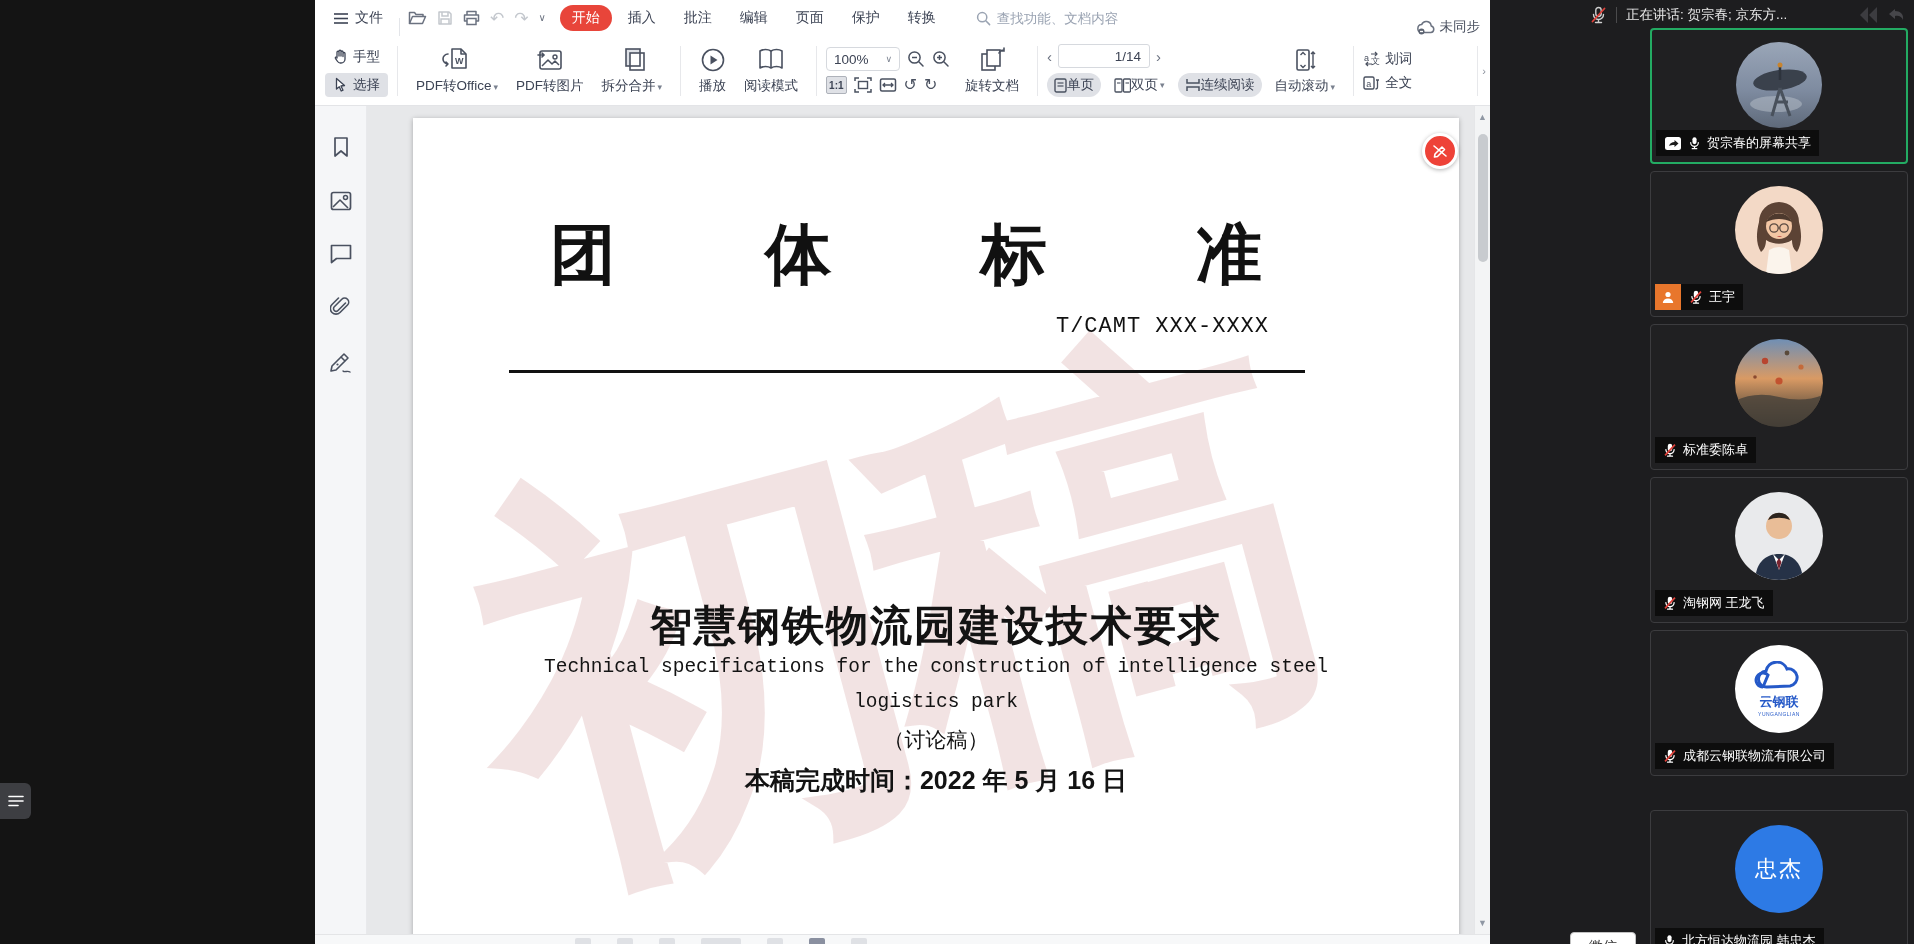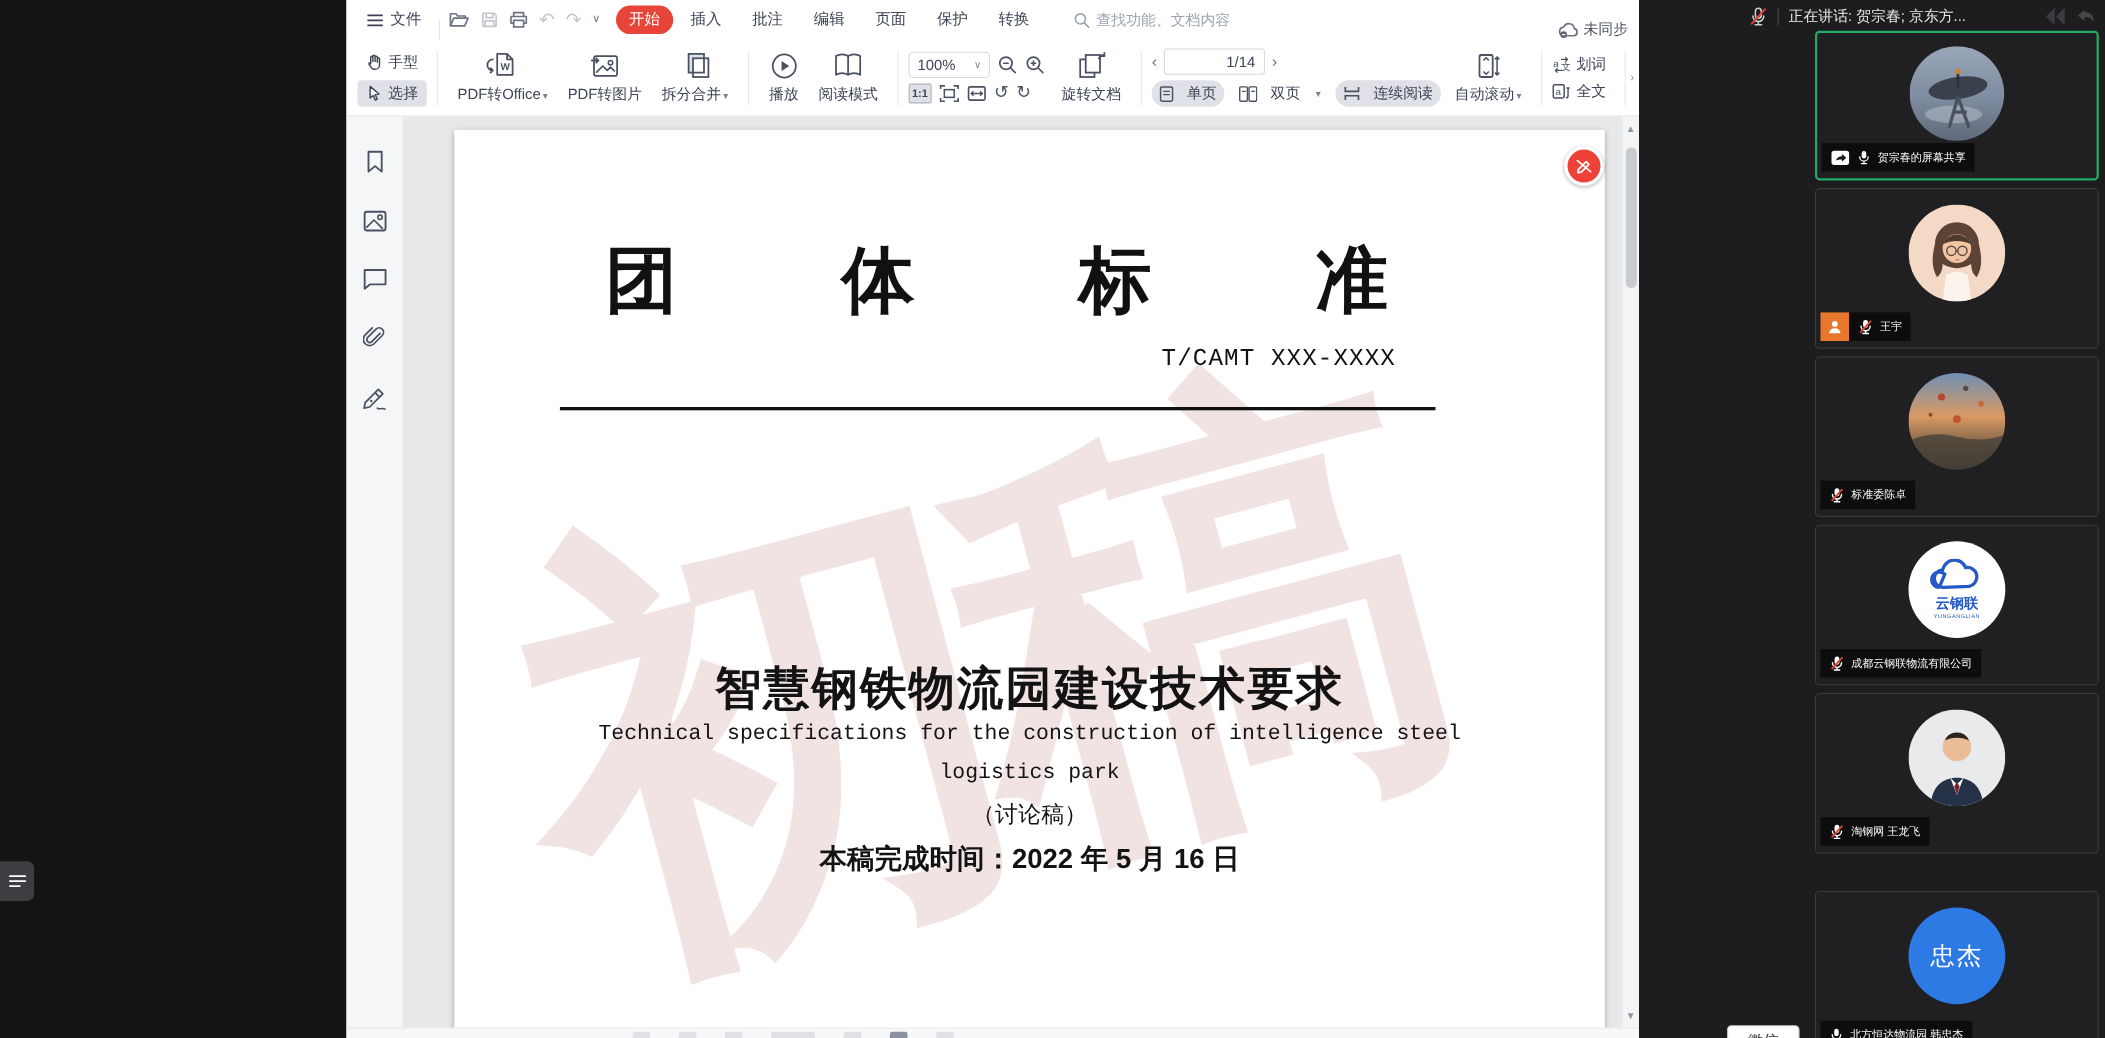--- a/index.html
+++ b/index.html
@@ -37,21 +37,21 @@
   .bigbtn { display:flex; flex-direction:column; align-items:center; gap:4px; font-size:13.5px; color:#3c4354; padding:2px 9px; white-space:nowrap; }
   .caret { font-size:9px; color:#7a818f; margin-left:2px; }
   .zoomblk { display:flex; flex-direction:column; gap:5px; }
   .zoomrow { display:flex; align-items:center; gap:7px; }
   .zoomsel { width:74px; height:24px; border:1px solid #d6d9de; border-radius:4px; display:flex; align-items:center; justify-content:space-between; padding:0 7px; font-size:13.5px; color:#3c4354; }
   .sqbtn { min-width:24px; height:22px; border-radius:4px; display:flex; align-items:center; justify-content:center; font-size:12px; color:#3c4354; padding:0 2px; }
   .sqbtn.sel { background:#dfe1e6; }
   .navblk { display:flex; flex-direction:column; gap:5px; }
   .pagebox { width:92px; height:24px; border:1px solid #d6d9de; border-radius:3px; display:flex; align-items:center; justify-content:flex-end; padding:0 8px; font-size:13.5px; color:#3c4354; }
   .navrow { display:flex; align-items:center; gap:6px; }
-  .viewbtn { display:flex; align-items:center; gap:12px; font-size:13.5px; color:#3c4354; padding:3px 7px; border-radius:12px; white-space:nowrap;text-align:right; }
+  .viewbtn { display:flex; align-items:center; gap:0; font-size:13.5px; color:#3c4354; padding:3px 7px; border-radius:12px; white-space:nowrap;text-align:right; }
   .viewbtn.sel { background:#dfe1e6; }
   .chev { color:#6b7280; font-size:15px; }
   .transblk { display:flex; flex-direction:column; gap:6px; overflow:hidden; width:64px; }
   .transrow { display:flex; align-items:center; gap:5px; font-size:13.5px; color:#3c4354; white-space:nowrap; }
   .ribbon-expander { position:absolute; right:0; top:10px; width:13px; height:50px; border-left:1px solid #e7e8eb; display:flex; align-items:center; justify-content:center; color:#8a909c; font-size:11px; }
 
   
   .bodyrow { flex:1 1 auto; display:flex; min-height:0; }
   .siderail { width:52px; background:#f5f6f8; border-right:1px solid #e8e9ec; display:flex; flex-direction:column; align-items:center; padding-top:30px; gap:33px; flex:0 0 auto; }
   .docarea { flex:1 1 auto; background:#e7e8ea; position:relative; overflow:hidden; }
@@ -84,21 +84,21 @@
   .meet-arrows { margin-left:auto; display:flex; gap:6px; align-items:center; }
   .tiles { position:absolute; left:160px; top:28px; width:258px; display:flex; flex-direction:column; gap:7px; }
   .tile { position:relative; height:146px; background:#202022; border:1px solid #3c3c3f; border-radius:4px; flex:0 0 auto; overflow:hidden; }
   .tile.first { height:136px; }
   .tile.active { border:2px solid #23ab63; }
   .tile.last { height:151px;margin-top:27px; }
   .avatar { position:absolute; left:50%; top:14px; transform:translateX(-50%); width:88px; height:88px; border-radius:50%; overflow:hidden; }
   .tile.first .avatar { top:12px; width:86px; height:86px; }
   .labelbar { position:absolute; left:4px; bottom:6px; display:flex; align-items:stretch; height:26px; }
   .hostbadge { width:26px; height:26px; background:#e8762c; display:flex; align-items:center; justify-content:center; }
-  .lab { background:rgba(8,8,8,.78); display:flex; align-items:center; gap:6px; padding:0 8px; color:#fff; font-size:10px; white-space:nowrap; }
+  .lab { background:rgba(8,8,8,.78); display:flex; align-items:center; gap:6px; padding:0 8px; color:#fff; font-size:13px; white-space:nowrap; }
   .av-blue { background:#2d7ae5; display:flex; align-items:center; justify-content:center; color:#fff; font-size:22px; letter-spacing:2px; }
   .av-logo { background:#fff; display:flex; flex-direction:column; align-items:center; justify-content:center; }
   .logo-cn { font-size:13px; font-weight:700; color:#2559c8; margin-top:-2px; }
   .logo-en { font-size:5px; color:#2559c8; letter-spacing:.5px; }
   .wechat-tip { position:absolute; left:80px; top:932px; width:66px; height:46px; background:#fff; border:1px solid #c2c2c2; border-radius:4px; color:#333; font-size:14px; display:flex; justify-content:center; padding-top:5px; }
   svg { display:block; }
 </style>
 </head>
 <body>
 
@@ -540,41 +540,20 @@
               <rect x="5.8" y="1.5" width="5.4" height="9" rx="2.7" fill="#fff"></rect>
               <path d="M3.5 8.5 a5 5 0 0 0 10 0 M8.5 13.5 V16.5 M5.5 16.5 h6" fill="none" stroke="#fff" stroke-width="1.6" stroke-linecap="round"></path>
               <line x1="2.5" y1="15.5" x2="14.5" y2="2.5" stroke="#e0413a" stroke-width="2"></line>
             </svg>
           <span>标准委陈卓</span>
         </div>
       </div>
     </div>
 
     <div class="tile">
-      <div class="avatar av-logo">
-        <svg width="60" height="34" viewBox="0 0 60 34">
-            <path d="M18 26 a8 8 0 0 1-1-16 a11 11 0 0 1 21-2 a8.5 8.5 0 0 1 3 17 z" fill="none" stroke="#2559c8" stroke-width="3"></path>
-            <path d="M14 26 a7 7 0 1 1 5-12 l-5 12" fill="none" stroke="#2559c8" stroke-width="3"></path>
-          </svg>
-        <div class="logo-cn">云钢联</div>
-        <div class="logo-en">YUNGANGLIAN</div>
-      </div>
-      <div class="labelbar">
-        <div class="lab">
-          <svg width="14" height="16" viewBox="0 0 17 18">
-              <rect x="5.8" y="1.5" width="5.4" height="9" rx="2.7" fill="#fff"></rect>
-              <path d="M3.5 8.5 a5 5 0 0 0 10 0 M8.5 13.5 V16.5 M5.5 16.5 h6" fill="none" stroke="#fff" stroke-width="1.6" stroke-linecap="round"></path>
-              <line x1="2.5" y1="15.5" x2="14.5" y2="2.5" stroke="#e0413a" stroke-width="2"></line>
-            </svg>
-          <span>成都云钢联物流有限公司</span>
-        </div>
-      </div>
-    </div>
-
-    <div class="tile">
       <div class="avatar">
         <svg width="88" height="88" viewBox="0 0 88 88">
             <rect width="88" height="88" fill="#e9eaec"></rect>
             <circle cx="44" cy="34" r="13" fill="#e9bd97"></circle>
             <path d="M33 28 a12 12 0 0 1 22 0 c-8-3-14-3-22 0 z" fill="#2c241e"></path>
             <path d="M20 88 c1-18 11-26 24-26 s23 8 24 26 z" fill="#263247"></path>
             <path d="M38 62 l6 6 6-6 -6 16 z" fill="#fff"></path>
             <path d="M44 66 l2.5 4 -2.5 8 -2.5-8 z" fill="#7a2430"></path>
           </svg>
       </div>
@@ -583,20 +562,41 @@
           <svg width="14" height="16" viewBox="0 0 17 18">
               <rect x="5.8" y="1.5" width="5.4" height="9" rx="2.7" fill="#fff"></rect>
               <path d="M3.5 8.5 a5 5 0 0 0 10 0 M8.5 13.5 V16.5 M5.5 16.5 h6" fill="none" stroke="#fff" stroke-width="1.6" stroke-linecap="round"></path>
               <line x1="2.5" y1="15.5" x2="14.5" y2="2.5" stroke="#e0413a" stroke-width="2"></line>
             </svg>
           <span>淘钢网 王龙飞</span>
         </div>
       </div>
     </div>
 
+    <div class="tile">
+      <div class="avatar av-logo">
+        <svg width="60" height="34" viewBox="0 0 60 34">
+            <path d="M18 26 a8 8 0 0 1-1-16 a11 11 0 0 1 21-2 a8.5 8.5 0 0 1 3 17 z" fill="none" stroke="#2559c8" stroke-width="3"></path>
+            <path d="M14 26 a7 7 0 1 1 5-12 l-5 12" fill="none" stroke="#2559c8" stroke-width="3"></path>
+          </svg>
+        <div class="logo-cn">云钢联</div>
+        <div class="logo-en">YUNGANGLIAN</div>
+      </div>
+      <div class="labelbar">
+        <div class="lab">
+          <svg width="14" height="16" viewBox="0 0 17 18">
+              <rect x="5.8" y="1.5" width="5.4" height="9" rx="2.7" fill="#fff"></rect>
+              <path d="M3.5 8.5 a5 5 0 0 0 10 0 M8.5 13.5 V16.5 M5.5 16.5 h6" fill="none" stroke="#fff" stroke-width="1.6" stroke-linecap="round"></path>
+              <line x1="2.5" y1="15.5" x2="14.5" y2="2.5" stroke="#e0413a" stroke-width="2"></line>
+            </svg>
+          <span>成都云钢联物流有限公司</span>
+        </div>
+      </div>
+    </div>
+
     <div class="tile last">
       <div class="avatar av-blue">
         <span>忠杰</span>
       </div>
       <div class="labelbar">
         <div class="lab">
           <svg width="13" height="16" viewBox="0 0 17 18">
               <rect x="5.8" y="1.5" width="5.4" height="9" rx="2.7" fill="#fff"></rect>
               <path d="M3.5 8.5 a5 5 0 0 0 10 0 M8.5 13.5 V16.5 M5.5 16.5 h6" fill="none" stroke="#fff" stroke-width="1.6" stroke-linecap="round"></path>
             </svg>

